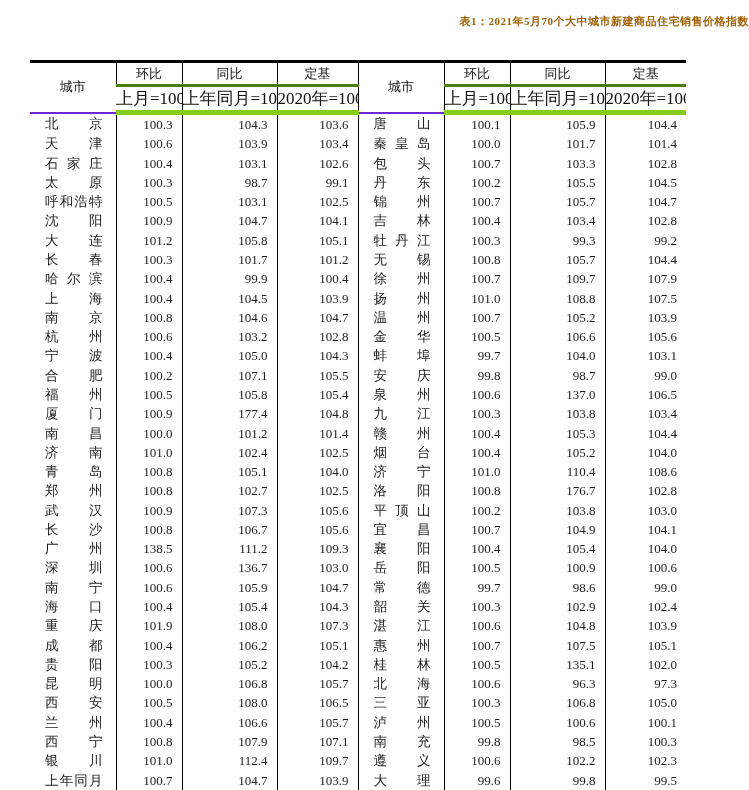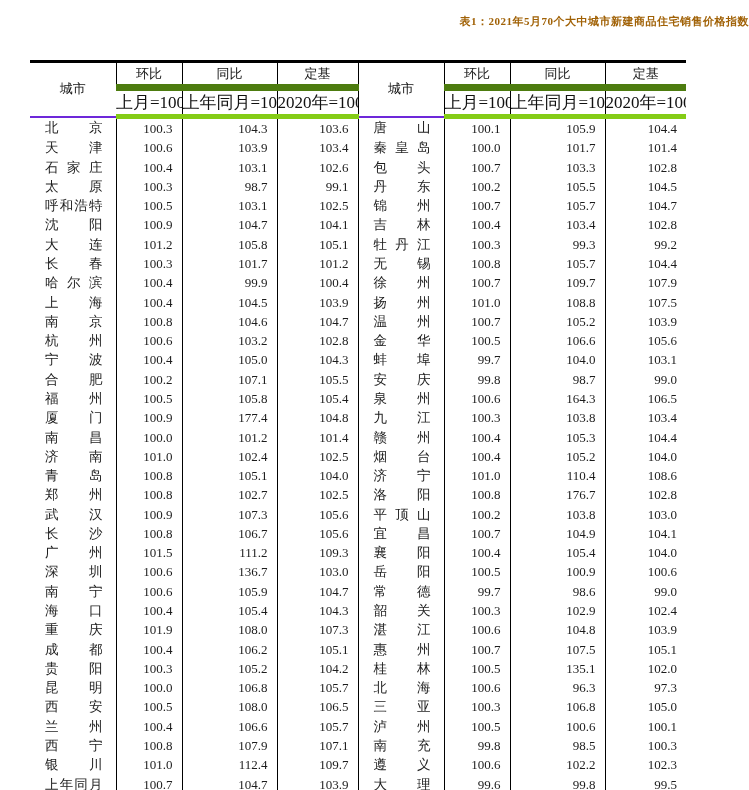--- a/index.html
+++ b/index.html
@@ -28,21 +28,21 @@
   }
   .idx th, .idx td {
     border-left: 1px solid #000;
     font-weight: normal;
     padding: 0;
     overflow: hidden;
     white-space: nowrap;
   }
   .idx tr > *:first-child { border-left: none; }
   .idx thead th { text-align: center; font-size: 13px; color: #111; }
-  .idx thead tr.h1 th.split { border-bottom: 7px solid #4d7c0f; height: 21px; }
+  .idx thead tr.h1 th.split { border-bottom: 3px solid #4d7c0f; height: 21px; }
   .idx thead tr.h2 th { border-bottom: 5px solid #84cc16; height: 21px; font-size: 17px; }
   .idx thead th.cityhead { border-bottom: 2px solid #6d28d9; }
   .idx tbody td { height: 19.28px; font-size: 13px; line-height: 19.28px; }
   .idx td.num { text-align: right; padding-right: 9px; }
   .idx td.city { padding: 0 13px 0 15px; }
   .idx td.city .jt {
     display: block;
     text-align: justify;
     text-align-last: justify;
     font-size: 13.5px;
@@ -285,21 +285,21 @@
     <td class="city">
           <span class="jt">福州</span>
         </td>
     <td class="num">100.5</td>
     <td class="num">105.8</td>
     <td class="num">105.4</td>
     <td class="city">
           <span class="jt">泉州</span>
         </td>
     <td class="num">100.6</td>
-    <td class="num">164.3</td>
+    <td class="num">137.0</td>
     <td class="num">106.5</td>
   </tr>
       <tr>
     <td class="city">
           <span class="jt">厦门</span>
         </td>
     <td class="num">100.9</td>
     <td class="num">177.4</td>
     <td class="num">104.8</td>
     <td class="city">
@@ -390,21 +390,21 @@
           <span class="jt">宜昌</span>
         </td>
     <td class="num">100.7</td>
     <td class="num">104.9</td>
     <td class="num">104.1</td>
   </tr>
       <tr>
     <td class="city">
           <span class="jt">广州</span>
         </td>
-    <td class="num">101.5</td>
+    <td class="num">138.5</td>
     <td class="num">111.2</td>
     <td class="num">109.3</td>
     <td class="city">
           <span class="jt">襄阳</span>
         </td>
     <td class="num">100.4</td>
     <td class="num">105.4</td>
     <td class="num">104.0</td>
   </tr>
       <tr>

